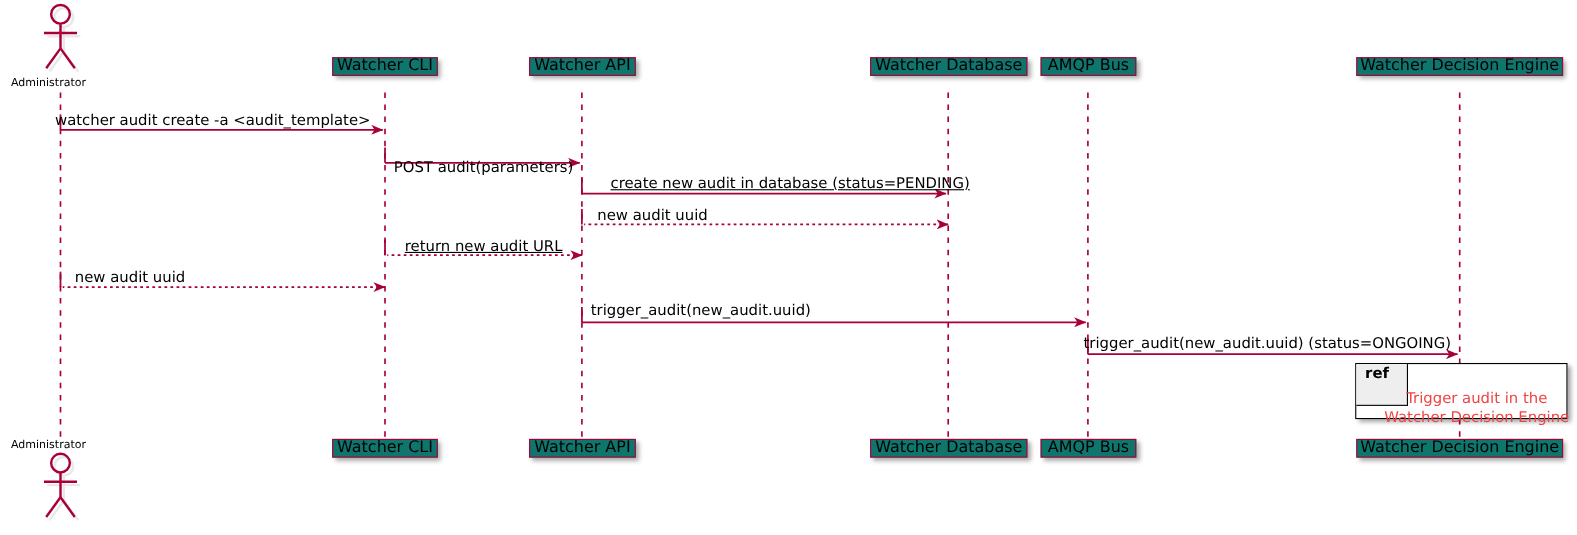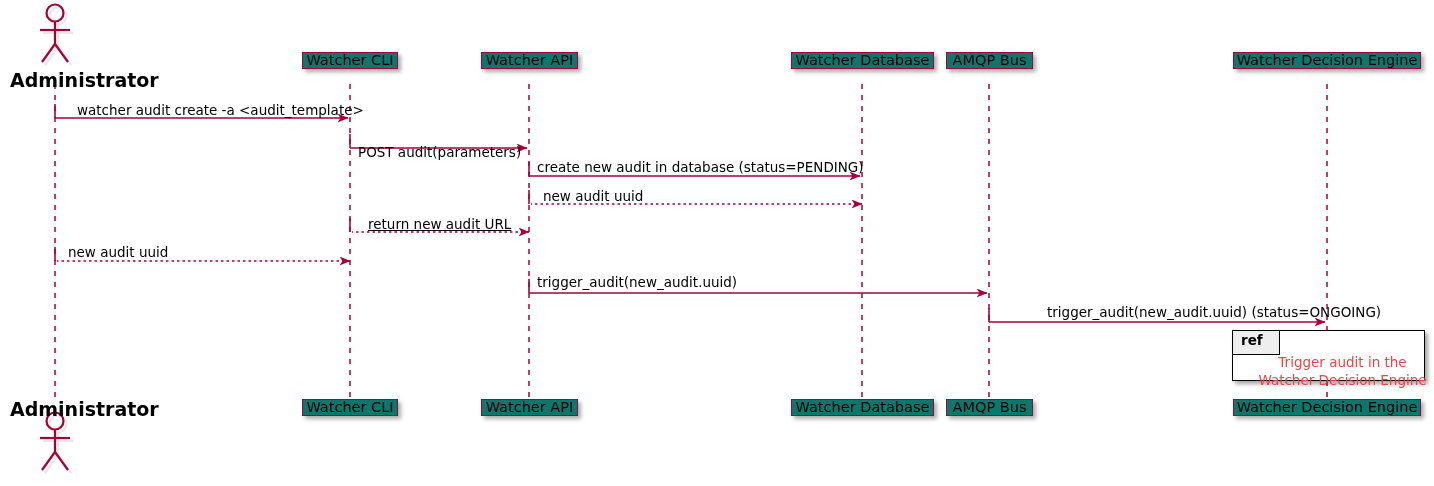--- a/index.html
+++ b/index.html
@@ -34,25 +34,24 @@
     align-items: center;
     justify-content: center;
     font-size: 14.5px;
     color: #000000;
     white-space: nowrap;
     line-height: 1;
     height: 17px;
   }
   .actor-label {
     position: absolute;
-    font-size: 19px;
+    font-size: 10px;
     color: #000000;
     white-space: nowrap;
     line-height: 1;
-    font-weight: bold;
   }
   .msg-label {
     position: absolute;
     font-size: 13.5px;
     color: #000000;
     white-space: nowrap;
     line-height: 1;
   }
   .ref-frame {
     position: absolute;
@@ -64,21 +63,21 @@
   .ref-tab {
     position: absolute;
     left: 0;
     top: 0;
     box-sizing: border-box;
     background: #EEEEEE;
     border-right: 1.5px solid #000000;
     border-bottom: 1.5px solid #000000;
     font-weight: bold;
     font-size: 13.5px;
-    padding: 3px 16px 6px 8px;
+    padding: 3px 16px 20px 8px;
     line-height: 1;
     color: #000000;
   }
   .ref-body {
     position: absolute;
     left: 14px;
     top: 22px;
     width: 100%;
     text-align: center;
     font-size: 13.5px;
@@ -187,28 +186,28 @@
   <div class="participant-box" style="left:791px; top:399px; width:143px;">
     <span>Watcher Database</span>
   </div>
   <div class="participant-box" style="left:946px; top:399px; width:87px;">
     <span>AMQP Bus</span>
   </div>
   <div class="participant-box" style="left:1233px; top:399px; width:188px;">
     <span>Watcher Decision Engine</span>
   </div>
 
-  <div class="msg-label" style="left:77px; top:104px;">watcher audit create -a &lt;audit_template&gt;</div>
+  <div class="msg-label" style="left:50px; top:104px;">watcher audit create -a &lt;audit_template&gt;</div>
   <div class="msg-label" style="left:358px; top:146px;">POST audit(parameters)</div>
-  <div class="msg-label" style="left:537px; top:161px;">create new audit in database (status=PENDING)</div>
+  <div class="msg-label" style="left:555px; top:161px;text-decoration:underline;">create new audit in database (status=PENDING)</div>
   <div class="msg-label" style="left:543px; top:190px;">new audit uuid</div>
   <div class="msg-label" style="left:368px; top:218px;text-decoration:underline;">return new audit URL</div>
   <div class="msg-label" style="left:68px; top:246px;">new audit uuid</div>
   <div class="msg-label" style="left:537px; top:276px;">trigger_audit(new_audit.uuid)</div>
-  <div class="msg-label" style="left:1047px; top:306px;">trigger_audit(new_audit.uuid) (status=ONGOING)</div>
+  <div class="msg-label" style="left:985px; top:306px;">trigger_audit(new_audit.uuid) (status=ONGOING)</div>
 
   <div class="ref-frame" id="ref-frame" style="left:1232px; top:330px; width:193px; height:51px;">
     <div class="ref-tab">ref</div>
     <div class="ref-body">
       <div>Trigger audit in the</div>
       <div>Watcher Decision Engine</div>
     </div>
   </div>
 
 </div>

